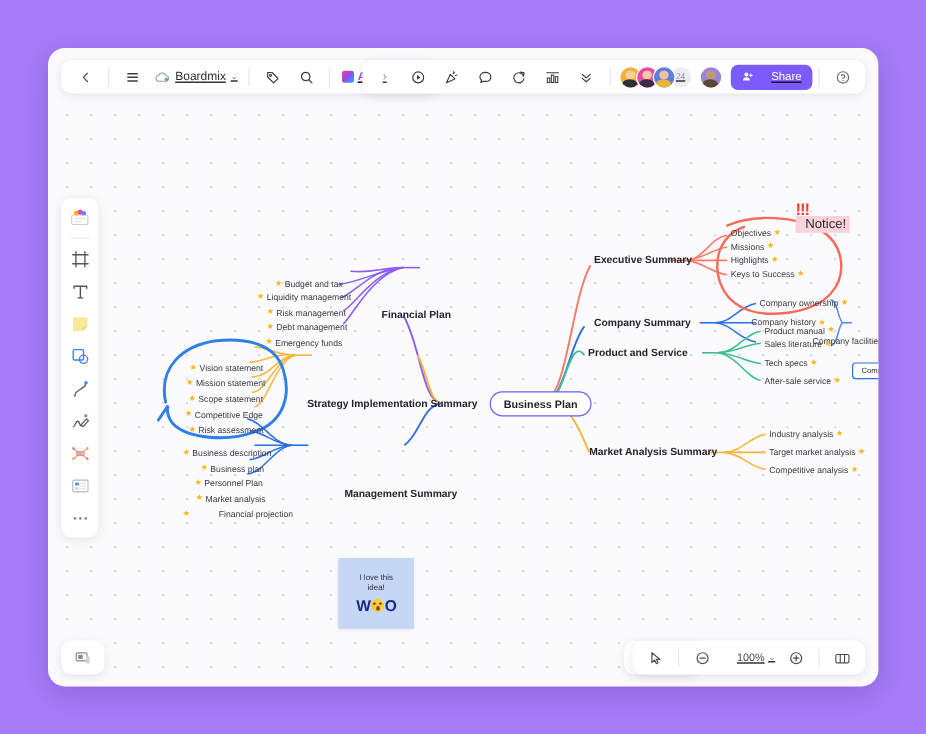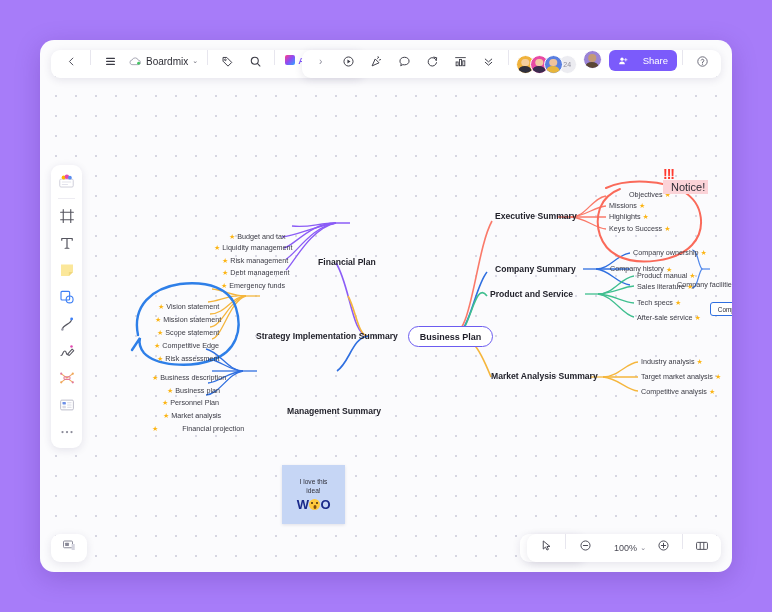--- a/index.html
+++ b/index.html
@@ -27,21 +27,23 @@
     background-position: 6px 6px;
   }
 
   
   .bar {
     position: absolute;
     background: #ffffff;
     border-radius: 9px;
     box-shadow: 0 2px 8px rgba(40,30,80,.10);
     display: flex;
+    align-items: center;
     height: 28px;
+    text-decoration: underline;
   }
   #toolbar-left { left: 11px; top: 10px; padding: 0 6px; }
   #toolbar-right { right: 11px; top: 10px; padding: 0 5px; }
 
   .tb-btn {
     display: flex; align-items: center; justify-content: center;
     height: 22px; min-width: 22px;
     border-radius: 5px;
     color: #3b3b45;
     cursor: pointer;
@@ -370,42 +372,42 @@
   <div class="node" style="left:112px; top:384px;gap:24px;">
       <span class="star o">★</span>
       <span>Financial  projection</span>
     </div>
 
   <div class="node lvl1" style="left:455px; top:171px;">Executive Summary</div>
   <div class="node lvl1" style="left:455px; top:224px;">Company Summary</div>
   <div class="node lvl1" style="left:450px; top:249px;">Product and Service</div>
   <div class="node lvl1" style="left:451px; top:331px;">Market Analysis Summary</div>
 
-  <div class="node" style="left:569px; top:150px;padding-left:20px;">
+  <div class="node" style="left:569px; top:150px;">
       <span>Objectives</span>
       <span class="star o">★</span>
     </div>
   <div class="node" style="left:569px; top:161px;">
       <span>Missions</span>
       <span class="star o">★</span>
     </div>
   <div class="node" style="left:569px; top:172px;text-align:right;">
       <span>Highlights</span>
       <span class="star o">★</span>
     </div>
   <div class="node" style="left:569px; top:184px;">
       <span>Keys to Success</span>
       <span class="star o">★</span>
     </div>
 
   <div class="node" style="left:593px; top:208px;">
       <span>Company ownership</span>
       <span class="star o">★</span>
     </div>
-  <div class="node" style="left:570px; top:224px;align-items:flex-end;">
+  <div class="node" style="left:586px; top:224px;align-items:flex-end;">
       <span>Company history</span>
       <span class="star o">★</span>
     </div>
   <div class="node" style="left:593px; top:240px;padding-left:44px;">
       <span>Company facilities</span>
       <span class="star o">★</span>
     </div>
 
   <div class="node" style="left:597px; top:231px;">
       <span>Product manual</span>

